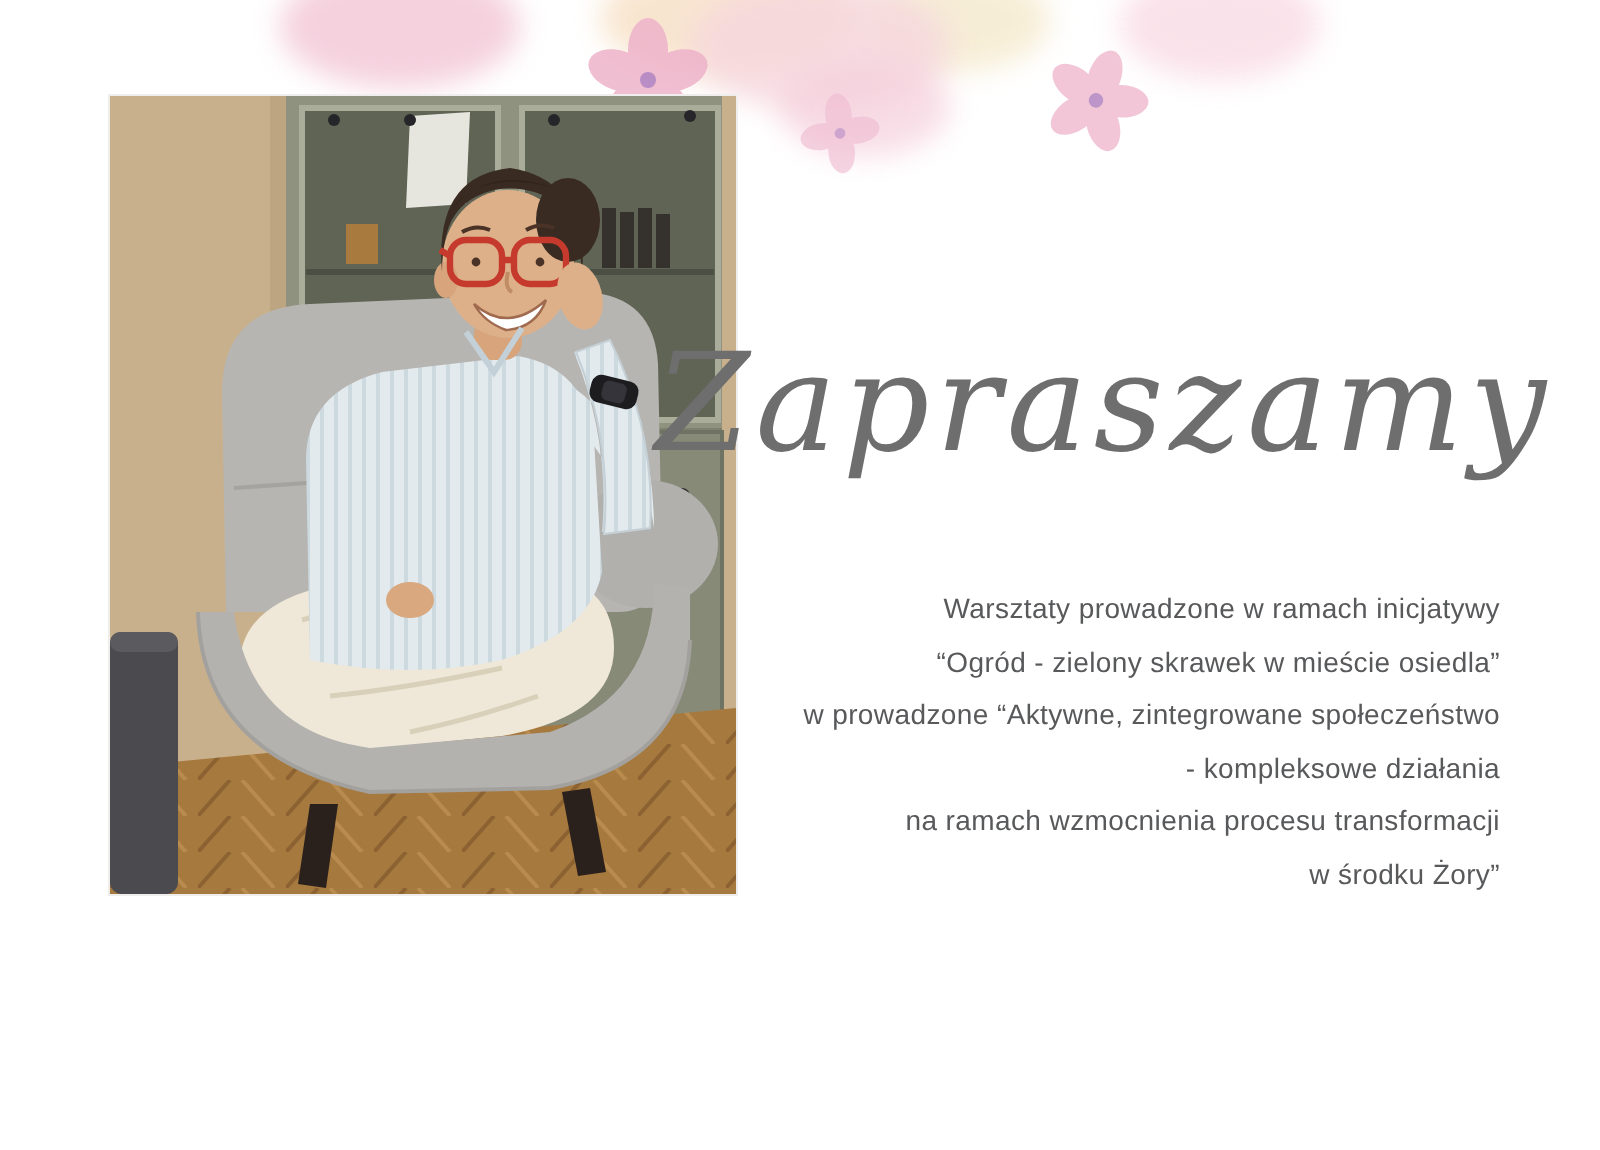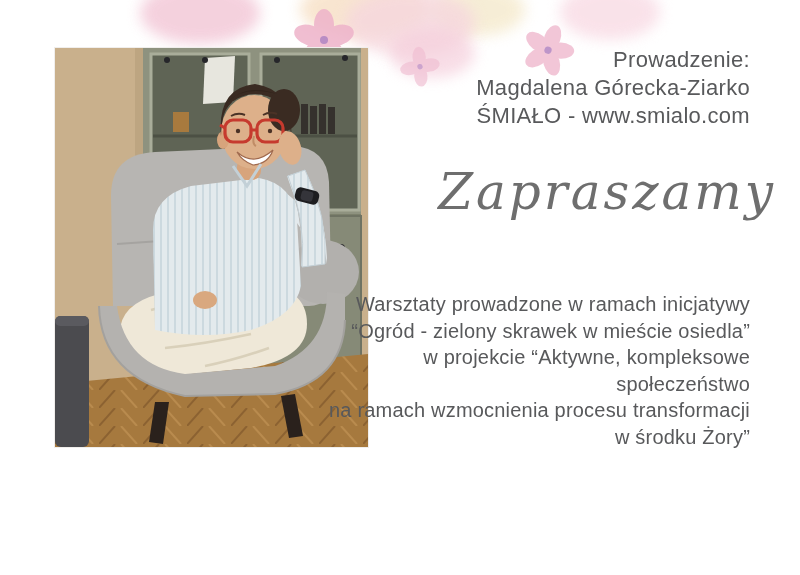--- a/index.html
+++ b/index.html
@@ -19,25 +19,25 @@
   }
   .photo svg { display:block; }
   
   .heading {
     position:absolute; top:46px; right:50px; text-align:right;
     font-size:22px; line-height:28px; color:#58595b; letter-spacing:.3px;
   }
   .script-line {
     position:absolute; top:163px; right:24px;
     font-family:"DejaVu Serif", serif; font-style:italic;
-    font-size:50px; color:#6e6e6e; letter-spacing:3px; font-weight:400;
+    font-size:68px; color:#6e6e6e; letter-spacing:3px; font-weight:400;
   }
   .paragraph {
     position:absolute; top:291px; right:50px; text-align:right;
-    font-size:20px; line-height:26.5px; color:#58595b; letter-spacing:.2px;
+    font-size:14px; line-height:26.5px; color:#58595b; letter-spacing:.2px;
     width:430px;
   }
   
   .footer { position:absolute; left:0; bottom:0; width:800px; height:75px; }
 </style>
 </head>
 <body>
 
 <div class="poster">
 
@@ -179,32 +179,28 @@
       <path d="M178,118 L192,138 L206,116" stroke="#c3d0d7" stroke-width="3" fill="none"></path>
 
       <path d="M44,258 Q46,330 130,348 L220,346 Q288,334 290,272 L290,246 L272,244 Q272,300 220,318 L130,326 Q70,318 62,258 Z" fill="#b4b2af"></path>
       <path d="M44,258 Q46,330 130,348 L220,346 Q288,334 290,272" fill="none" stroke="#a3a19e" stroke-width="2"></path>
 
       <polygon points="100,354 114,354 108,396 94,394" fill="#2a211c"></polygon>
       <polygon points="226,348 240,346 248,388 234,390" fill="#2a211c"></polygon>
     </svg>
   </div>
 
-  <div class="heading">
-    <div>Prowadzenie:</div>
-    <div>Magdalena Górecka-Ziarko</div>
-    <div>ŚMIAŁO - www.smialo.com</div>
-  </div>
 
   <div class="script-line">Zapraszamy</div>
 
   <div class="paragraph">
     <div>Warsztaty prowadzone w ramach inicjatywy</div>
     <div>“Ogród - zielony skrawek w mieście osiedla”</div>
-    <div>w projekcie “Aktywne, kompleksowe społeczeństwo</div>
+    <div>w prowadzone “Aktywne, zintegrowane społeczeństwo</div>
+    <div>- kompleksowe działania</div>
     <div>na ramach wzmocnienia procesu transformacji</div>
     <div>w środku Żory”</div>
   </div>
 
   <div class="footer">
 
     
     
 
     

